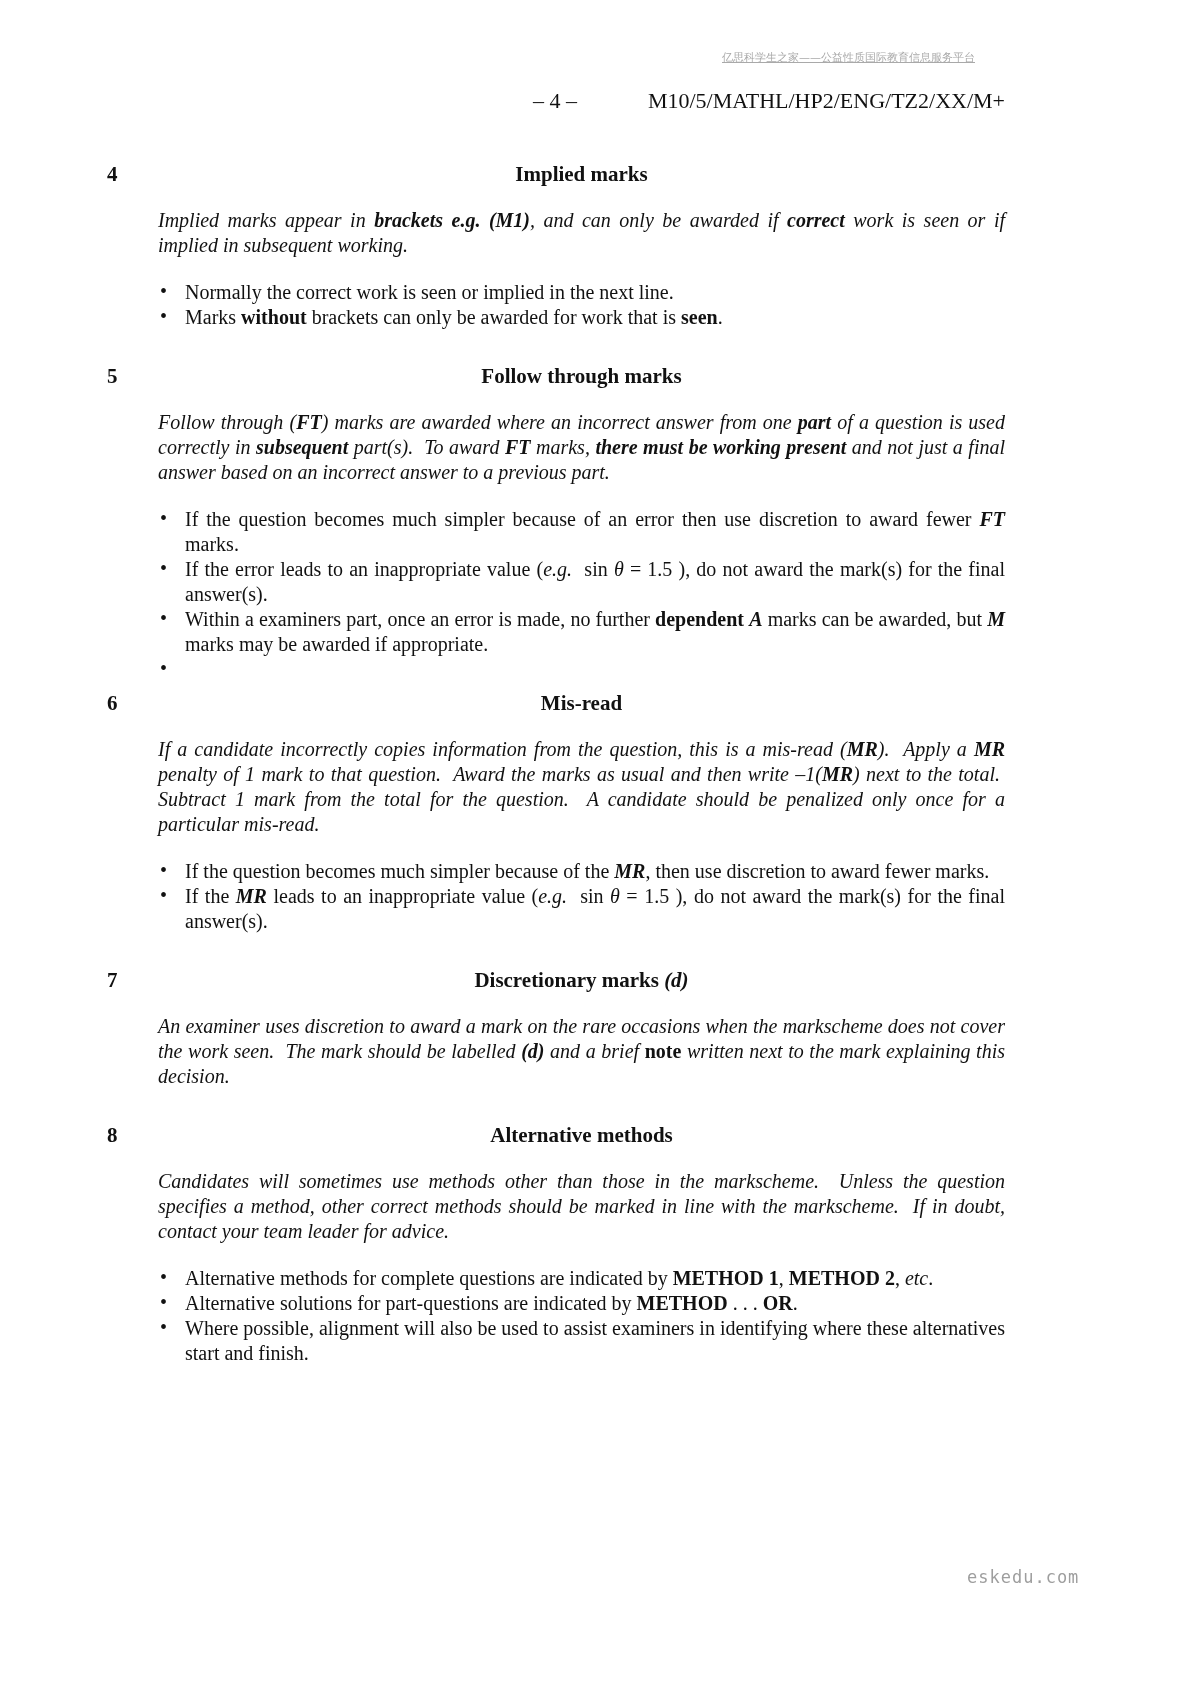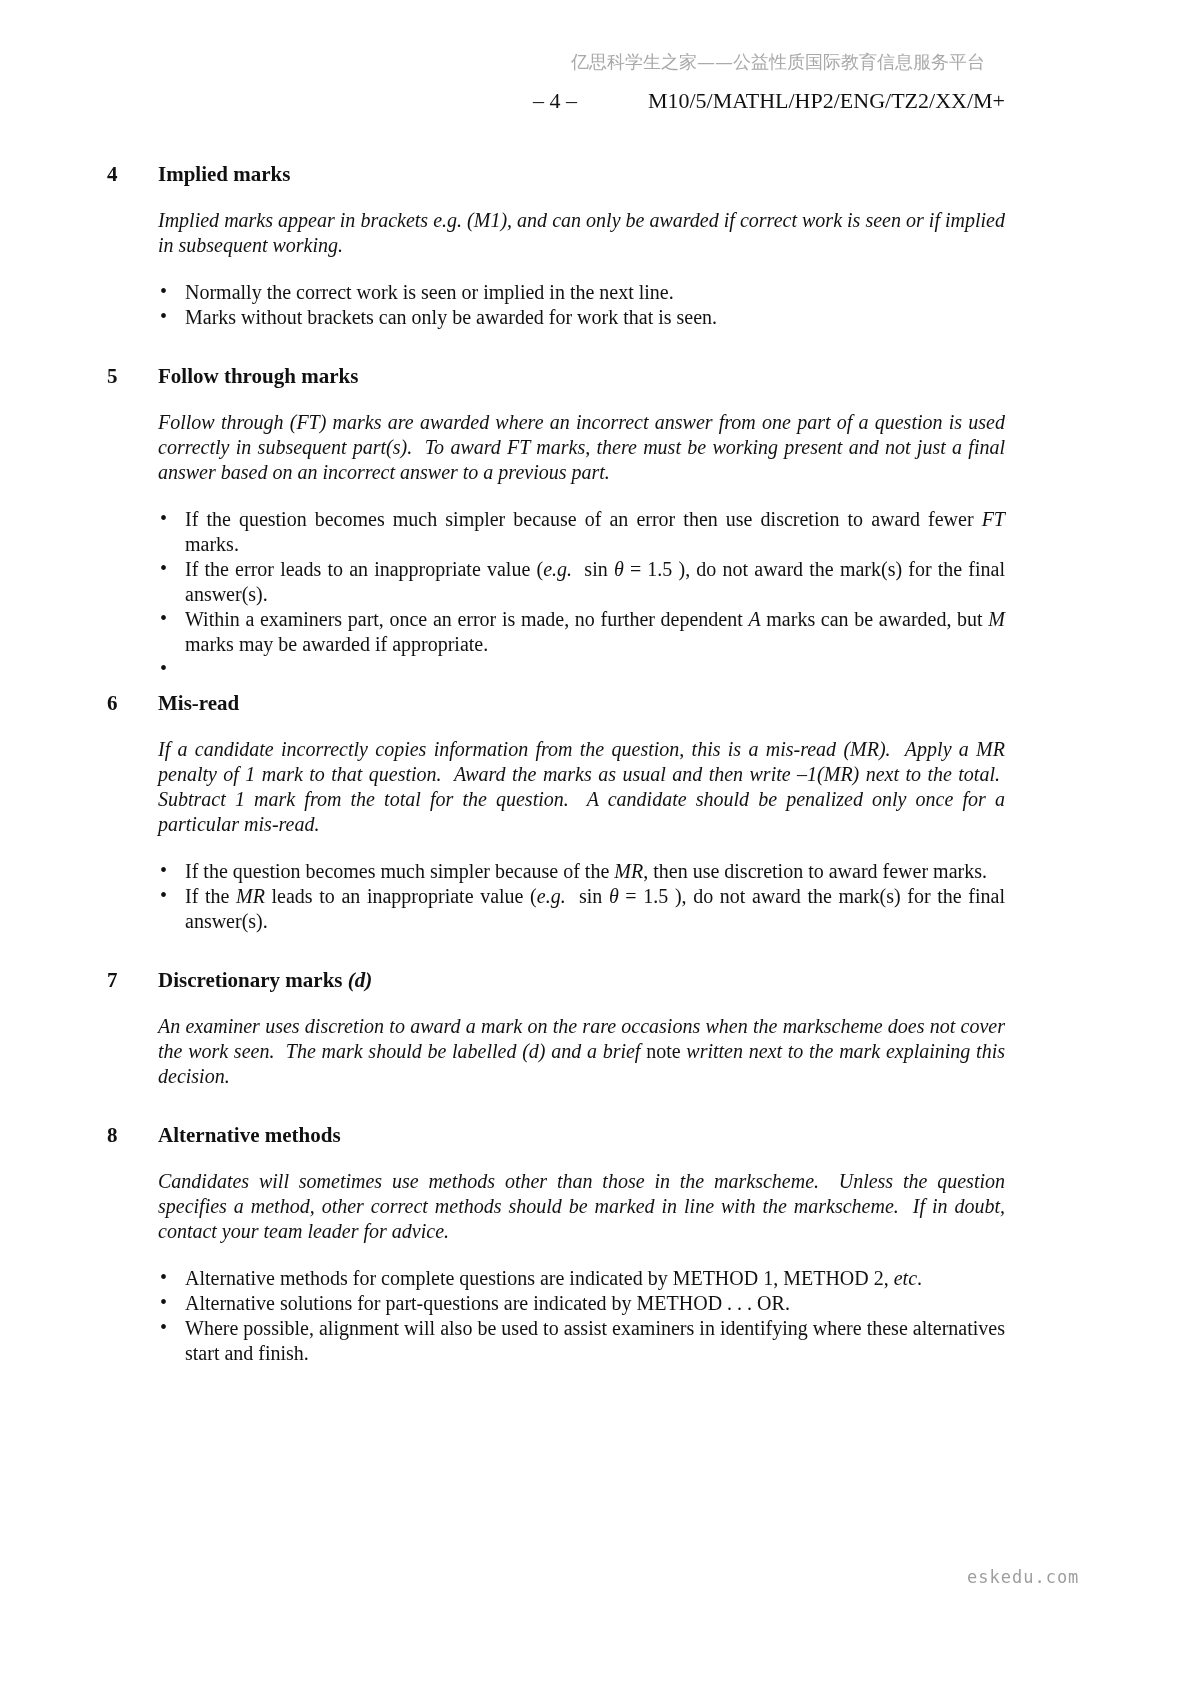--- a/index.html
+++ b/index.html
@@ -6,64 +6,65 @@
   .page{
     position:relative;
     width:1191px;height:1685px;
     background:#ffffff;
     font-family:"Liberation Serif", serif;
     color:#111;
     overflow:hidden;
   }
   
   .wm-top{
-    position:absolute; top:50px; right:206px;
+    position:absolute; top:50px; right:216px;
     font-family:"DejaVu Sans", sans-serif;
-    font-size:18px; color:#a9a9a9; letter-spacing:0px;
+    font-size:11px; color:#a9a9a9; letter-spacing:0px;
     white-space:nowrap;
+    text-decoration:underline;
   }
   .page-num{
     position:absolute; top:88px; left:533px;
     font-size:22px; line-height:25px;
   }
   .doc-code{
     position:absolute; top:88px; right:186px;
     font-size:22px; line-height:25px; white-space:nowrap;
   }
   
   .content{
     position:absolute; top:128px; left:107px; width:898px;
   }
   section{display:block;}
   .sec-h{
     display:flex; margin:34px 0 0 0;
     font-size:21px; font-weight:bold; line-height:25px;
   }
   .sec-num{flex:none; width:51px;}
-  .sec-title{flex:1;}
+  .sec-title{flex:1;text-align:center;}
   .para{
     margin:21px 0 0 51px;
     font-size:20px; line-height:25px;
     text-align:justify;
   }
   .italic{font-style:italic;}
   .bullets{
     margin:22px 0 0 51px; padding:0; list-style:none;
   }
   .bullets li{
     position:relative; padding-left:27px;
     font-size:20px; line-height:25px;
     text-align:justify;
   }
   .dot{
     position:absolute; left:2px; top:-1px;
     font-size:20px;
   }
   
-  .fb{font-weight:normal;}
+  .fb{font-weight:bold;}
   .fi{font-style:italic;}
   .fu{font-style:normal;}
   
   .wm-bottom{
     position:absolute; top:1567px; left:967px;
     font-family:"DejaVu Sans Mono", monospace;
     font-size:17px; color:#9e9e9e; letter-spacing:1px;
   }
 </style>
 </head>

